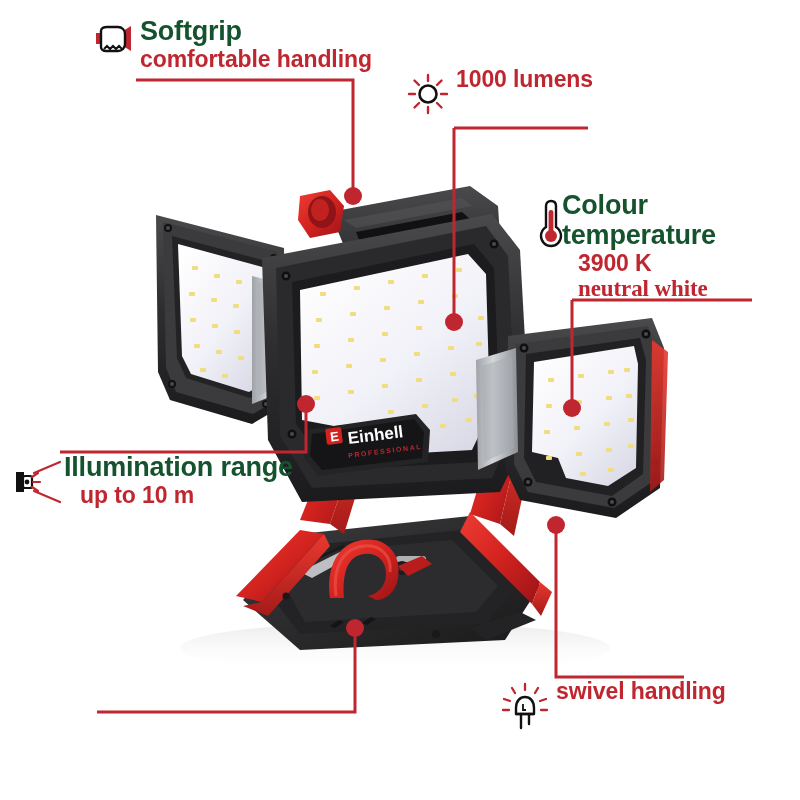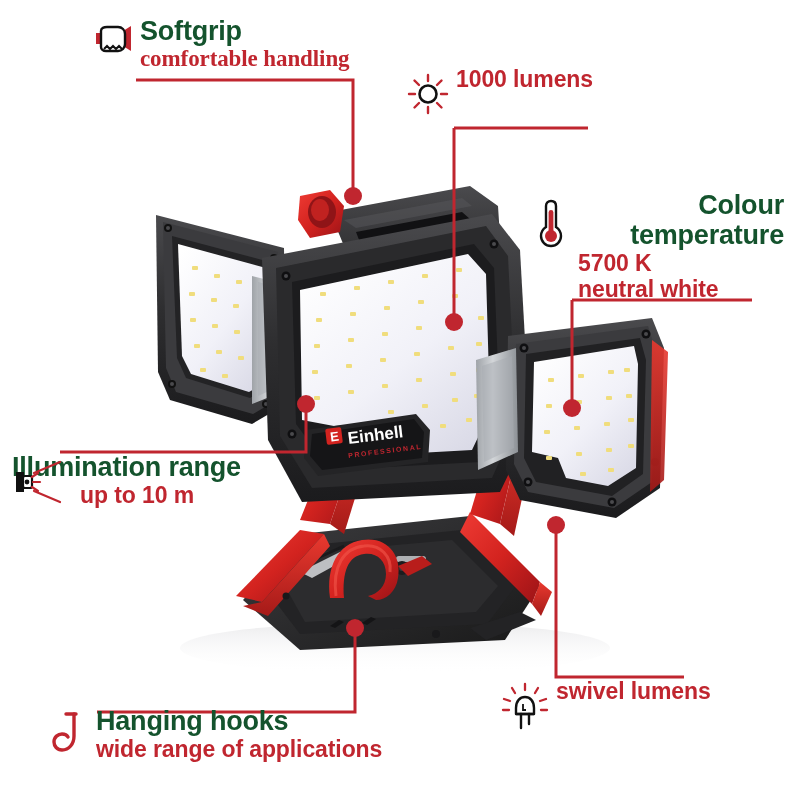--- a/index.html
+++ b/index.html
@@ -292,21 +292,21 @@
 
   <div class="callout" style="left:88px;top:16px;">
     <svg class="ico" style="left:0px;top:6px;" width="46" height="34" viewBox="0 0 46 34">
       <path d="M8,11 L14,11 L14,22 L8,22 Z" fill="#C0262F"></path>
       <path d="M35,9 L43,4 L43,29 L35,24 Z" fill="#C0262F"></path>
       <path d="M13,9 C13,6 16,5 19,5 L30,5 C34,5 37,8 37,12 L37,22
                C37,26 34,29 30,29 L18,29 C15,29 13,27 13,25 Z" fill="#ffffff" stroke="#111111" stroke-width="2.4" stroke-linejoin="round"></path>
       <path d="M16,27 l3,-3 l3,3 l3,-3 l3,3 l3,-3 l3,3" fill="none" stroke="#111111" stroke-width="2"></path>
     </svg>
     <div class="title" style="margin-left:52px;">Softgrip</div>
-    <div class="sub" style="margin-left:52px;font-family:Liberation Serif, serif;">comfortable handling</div>
+    <div class="sub" style="margin-left:52px;">comfortable handling</div>
   </div>
 
   <div class="callout" style="left:406px;top:66px;">
     <svg class="ico" style="left:0px;top:6px;" width="44" height="44" viewBox="0 0 44 44">
       <circle cx="22" cy="22" r="8.5" fill="none" stroke="#111111" stroke-width="2.6"></circle>
       <g stroke="#C0262F" stroke-width="2.4" stroke-linecap="round">
         <line x1="22" y1="3" x2="22" y2="9"></line>
         <line x1="22" y1="35" x2="22" y2="41"></line>
         <line x1="3" y1="22" x2="9" y2="22"></line>
         <line x1="35" y1="22" x2="41" y2="22"></line>
@@ -320,65 +320,56 @@
   </div>
 
   <div class="callout wrap" style="left:534px;top:190px;width:250px;">
     <svg class="ico" style="left:0px;top:6px;" width="34" height="52" viewBox="0 0 34 52">
       <path d="M17,5 C20,5 22,7 22,10 L22,31 C25,33 27,36 27,40
                C27,45.5 22.5,50 17,50 C11.5,50 7,45.5 7,40
                C7,36 9,33 12,31 L12,10 C12,7 14,5 17,5 Z" fill="#ffffff" stroke="#111111" stroke-width="2.4"></path>
       <circle cx="17" cy="40" r="6" fill="#C0262F"></circle>
       <rect x="14.6" y="14" width="4.8" height="24" rx="2.4" fill="#C0262F"></rect>
     </svg>
-    <div class="title" style="margin-left:28px;text-align:right;">Colour temperature</div>
-    <div class="sub" style="margin-left:44px;">5700 K</div>
-    <div class="sub" style="margin-left:44px;">neutral white</div>
+    <div class="title" style="margin-left:28px;">Colour temperature</div>
+    <div class="sub" style="margin-left:44px;">3900 K</div>
+    <div class="sub" style="margin-left:44px;font-family:Liberation Serif, serif;">neutral white</div>
   </div>
 
   <div class="callout" style="left:12px;top:452px;">
     <svg class="ico" style="left:0px;top:8px;" width="50" height="44" viewBox="0 0 50 44">
       <rect x="4" y="12" width="8" height="20" fill="#111111"></rect>
       <rect x="11" y="16" width="9" height="12" rx="2" fill="#ffffff" stroke="#111111" stroke-width="2.2"></rect>
       <circle cx="15" cy="22" r="2.4" fill="#111111"></circle>
       <g stroke="#C0262F" stroke-width="2.2" stroke-linecap="round" fill="none">
         <line x1="21" y1="22" x2="28" y2="22"></line>
         <line x1="20" y1="17" x2="26" y2="13"></line>
         <line x1="20" y1="27" x2="26" y2="31"></line>
         <line x1="22" y1="13" x2="48" y2="2"></line>
         <line x1="22" y1="31" x2="48" y2="42"></line>
       </g>
     </svg>
-    <div class="title" style="">Illumination range</div>
+    <div class="title" style="margin-left:52px;">Illumination range</div>
     <div class="sub" style="margin-left:68px;">up to 10 m</div>
   </div>
 
-  <div class="callout" style="left:52px;top:706px;">
-    <svg class="ico" style="left:0px;top:4px;" width="38" height="50" viewBox="0 0 38 50">
-      <path d="M22,4 L22,26 C22,34 17,40 10,40 C5,40 2,36 2,32
-               C2,27 6,24 10,24 C13,24 15,25 16,27" fill="none" stroke="#C0262F" stroke-width="3.4" stroke-linecap="round" stroke-linejoin="round"></path>
-      <path d="M14,4 L24,4" stroke="#C0262F" stroke-width="3.4" stroke-linecap="round"></path>
-    </svg>
-    <div class="title" style="margin-left:44px;">Hanging hooks</div>
-    <div class="sub" style="margin-left:44px;">wide range of applications</div>
-  </div>
 
   <div class="callout" style="left:500px;top:678px;">
     <svg class="ico" style="left:0px;top:4px;" width="50" height="50" viewBox="0 0 50 50">
       <path d="M16,26 C16,19 20,15 25,15 C30,15 34,19 34,26 L34,32 L16,32 Z" fill="#ffffff" stroke="#111111" stroke-width="2.4" stroke-linejoin="round"></path>
       <path d="M16,32 L34,32" stroke="#111111" stroke-width="2.4"></path>
       <path d="M21,32 L21,46" stroke="#111111" stroke-width="2.4" stroke-linecap="round"></path>
       <path d="M29,32 L29,42" stroke="#111111" stroke-width="2.4" stroke-linecap="round"></path>
       <path d="M23,22 l0,6 l3,0" fill="none" stroke="#111111" stroke-width="1.8"></path>
       <g stroke="#C0262F" stroke-width="2.3" stroke-linecap="round">
         <line x1="25" y1="2" x2="25" y2="8"></line>
         <line x1="12" y1="6" x2="15" y2="11"></line>
         <line x1="38" y1="6" x2="35" y2="11"></line>
         <line x1="4" y1="17" x2="10" y2="19"></line>
         <line x1="46" y1="17" x2="40" y2="19"></line>
         <line x1="3" y1="28" x2="9" y2="28"></line>
         <line x1="47" y1="28" x2="41" y2="28"></line>
       </g>
     </svg>
-    <div class="sub" style="margin-left:56px;">swivel lumens</div>
+    <div class="sub" style="margin-left:56px;">swivel handling</div>
   </div>
 
 </div>
 
 </body></html>

